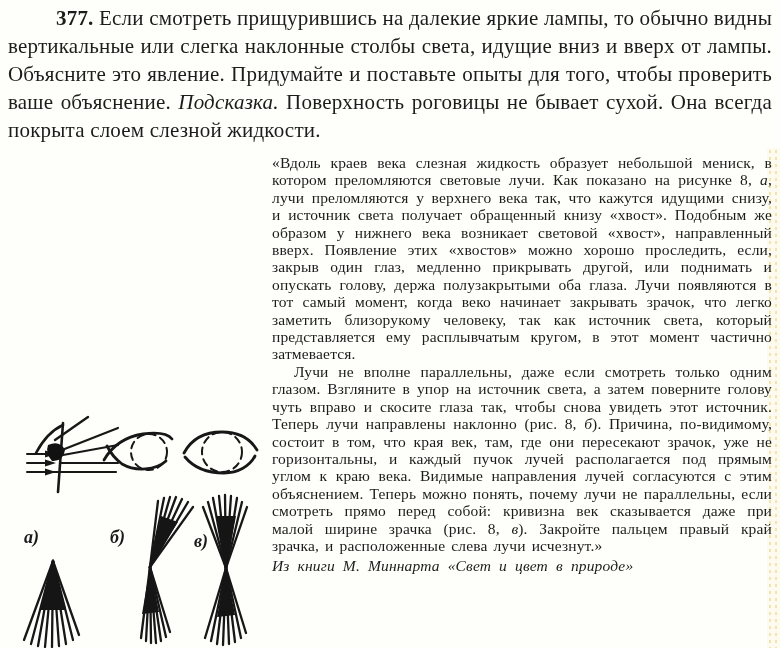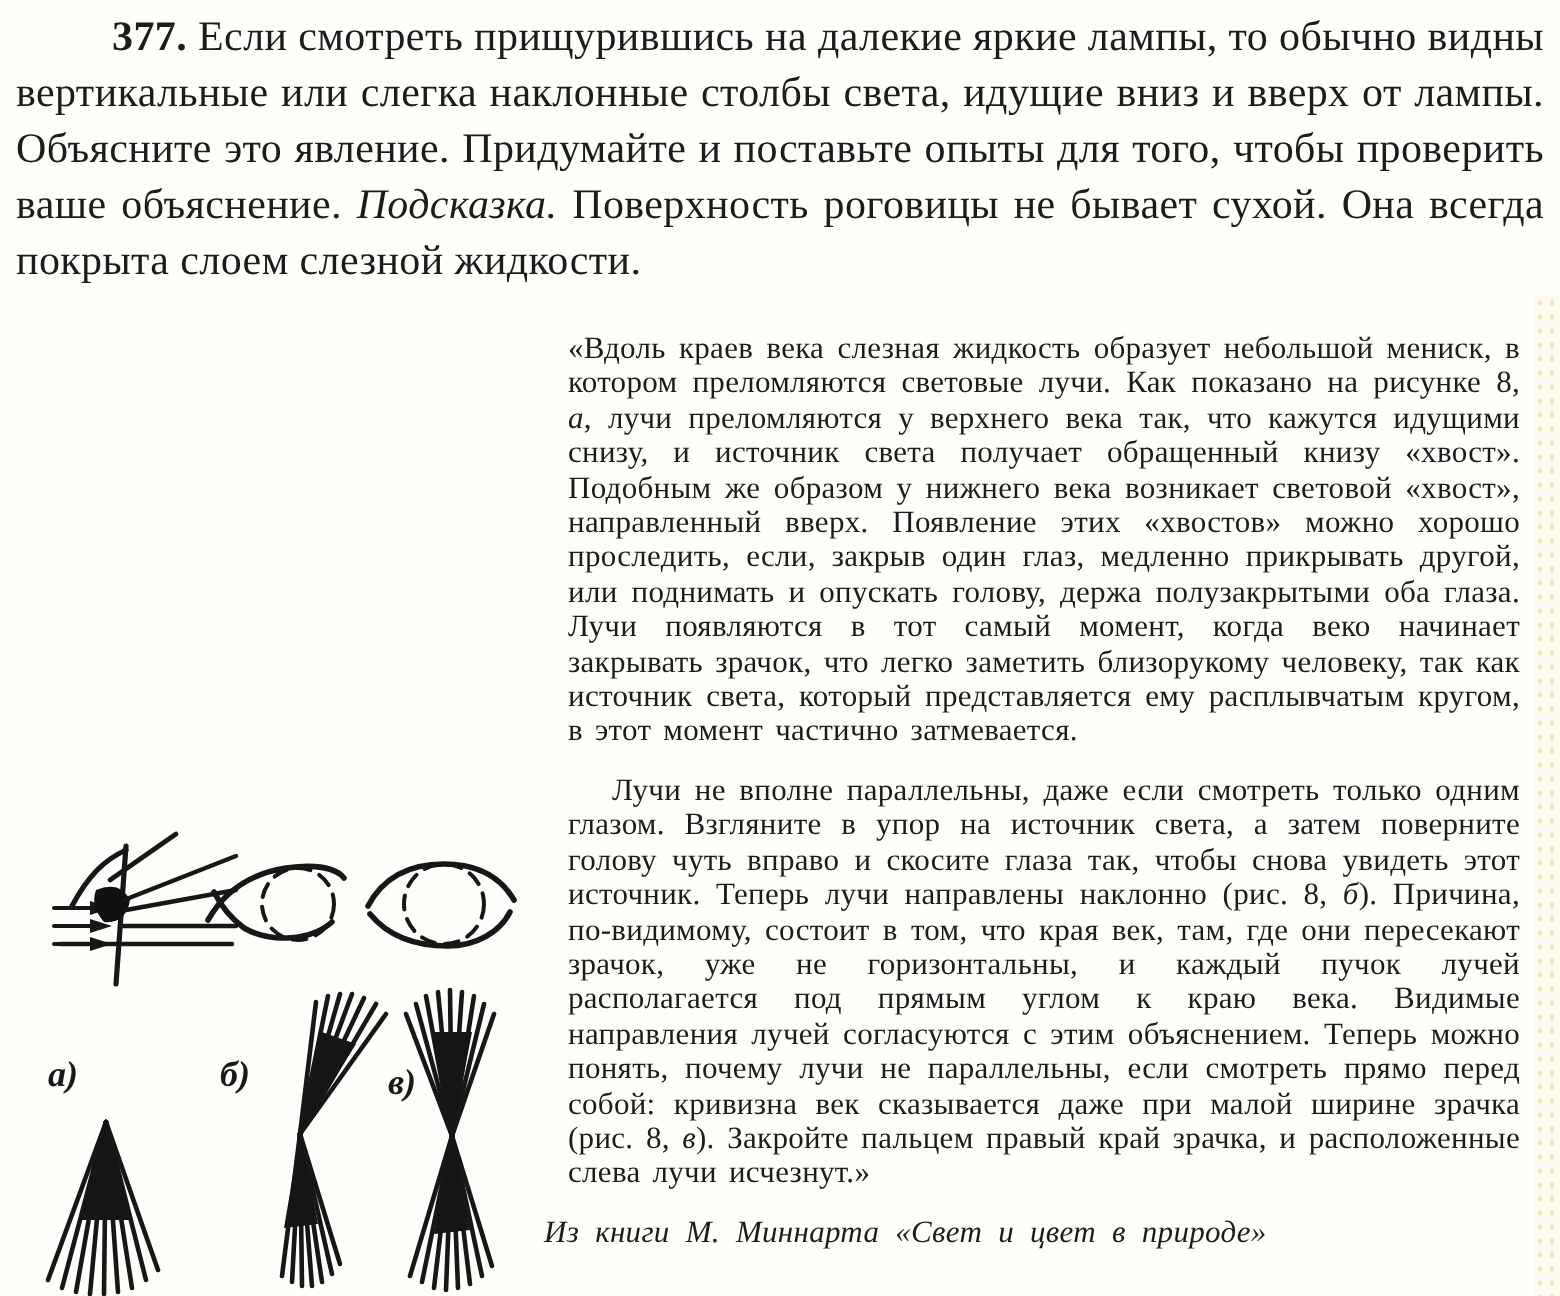--- a/index.html
+++ b/index.html
@@ -43,21 +43,21 @@
     position: absolute;
     left: 272px;
     top: 154px;
     width: 500px;
     font-size: 15.5px;
     line-height: 17.4px;
     text-align: justify;
     letter-spacing: 0.15px;
     word-spacing: 2px;
   }
-  .quote p { margin: 12px; }
+  .quote p { margin: 0; }
   .quote p.indent { text-indent: 22px; }
   .fig-ref { font-style: italic; }
   .attribution {
     margin-top: 3px;
     font-style: italic;
     padding-right: 2px;
     word-spacing: 4px;
   }
   .figure8 {
     position: absolute;

